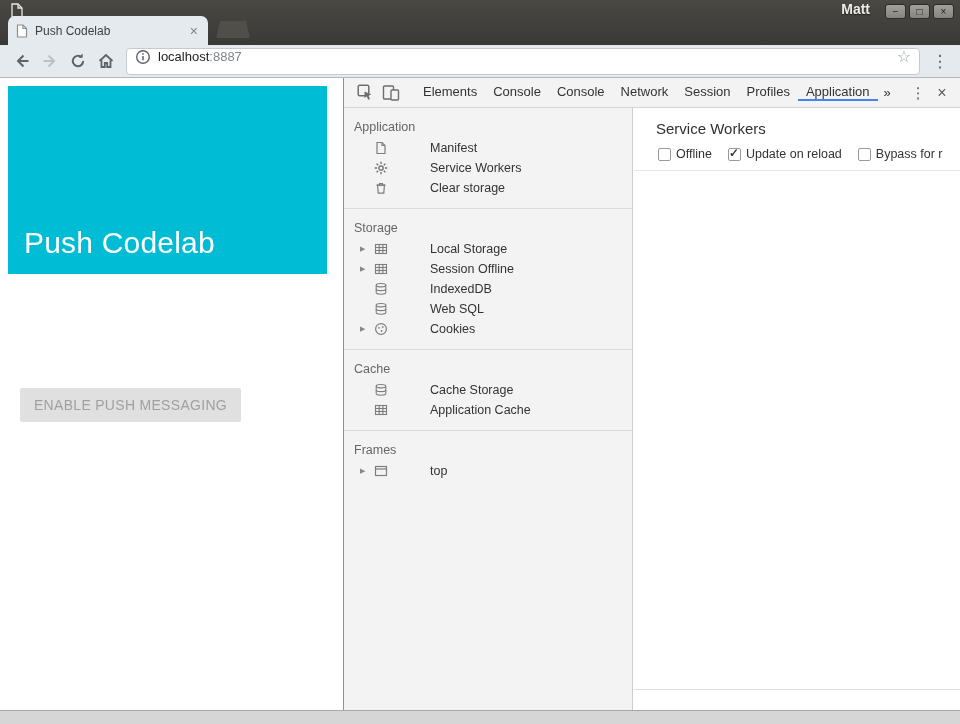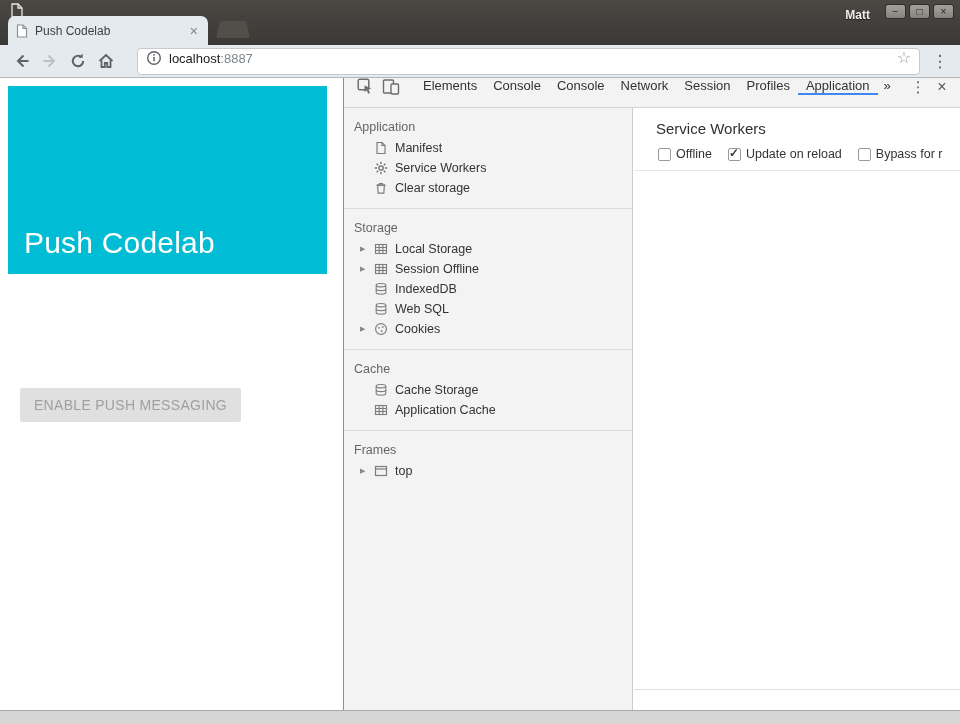--- a/index.html
+++ b/index.html
@@ -4,21 +4,21 @@
 <style>
   * { margin:0; padding:0; box-sizing:border-box; }
   html,body { width:960px; height:724px; overflow:hidden; background:#fff;
               font-family:"Liberation Sans", sans-serif; }
   .window { position:absolute; inset:0; width:960px; height:724px; }
 
   
   .titlebar { position:absolute; left:0; top:0; width:960px; height:45px;
               background:linear-gradient(#4a4843,#3a3936); }
   .win-icon { position:absolute; left:10px; top:3px; }
-  .user-label { position:absolute; top:8px; right:90px; color:#efedea; font-size:12px;
+  .user-label { position:absolute; top:1px; right:90px; color:#efedea; font-size:14px;
                 font-weight:bold; text-shadow:0 1px 1px rgba(0,0,0,.6); }
   .win-controls { position:absolute; top:4px; right:6px; display:flex; gap:3px; }
   .win-btn { width:21px; height:15px; background:linear-gradient(#a3a19b,#86847e);
              border:1px solid #2e2d29; border-radius:3px; color:#22211e; font-size:10px;
              display:flex; align-items:center; justify-content:center; line-height:1; }
   .tab { position:absolute; left:8px; top:16px; width:200px; height:29px;
          background:#e5eaee; border-radius:7px 7px 0 0; display:flex; align-items:center;
          padding:0 8px; }
   .tab-title { flex:1; font-size:12px; color:#3a3f44; margin-left:7px; white-space:nowrap;
                overflow:hidden; }
@@ -26,21 +26,21 @@
   .newtab { position:absolute; left:216px; top:21px; width:34px; height:17px;
             background:#504f4a; clip-path:polygon(12% 0, 88% 0, 100% 100%, 0 100%);
             border-radius:2px; }
 
   
   .navbar { position:absolute; left:0; top:45px; width:960px; height:33px;
             background:#e5eaee; border-bottom:1px solid #b3b7ba; display:flex;
             align-items:center; padding:0 8px; }
   .nav-btn { width:28px; height:26px; display:flex; align-items:center; justify-content:center; }
   .omnibox { flex:1; height:27px; background:#fff; border:1px solid #c6cacd; border-radius:4px;
-             margin:0 8px 0 17px; display:flex; align-items:flex-end; padding:8px 8px; }
+             margin:0 8px 0 6px; display:flex; align-items:flex-start; padding:0 8px; }
   .url-text { font-size:13px; margin-left:7px; white-space:nowrap; }
   .url-host { color:#202124; }
   .url-port { color:#80868b; }
   .omni-spacer { flex:1; }
   .star { color:#9aa0a6; font-size:16px; line-height:1; }
   .kebab { width:24px; text-align:center; color:#5f6368; font-size:17px; line-height:1; }
 
   
   .content { position:absolute; left:0; top:78px; width:960px; height:632px; background:#fff; }
 
@@ -53,21 +53,21 @@
   .intro { position:absolute; left:20px; top:217px; width:303px; font-size:14.5px;
            line-height:24px; color:#1d1d1d; }
   .enable-btn { position:absolute; left:20px; top:310px; width:221px; height:34px;
                 background:#e0e0e0; border:none; border-radius:2px; color:#a0a0a0;
                 font-size:14px; letter-spacing:.3px; font-family:"Liberation Sans",sans-serif; }
 
   
   .devtools { position:absolute; left:343px; top:0; width:617px; height:632px;
               border-left:1px solid #8f8f8f; background:#fff; }
   .dt-toolbar { position:absolute; left:0; top:0; width:100%; height:30px; background:#f3f3f3;
-                border-bottom:1px solid #d5d5d5; display:flex; align-items:flex-start;
+                border-bottom:1px solid #d5d5d5; display:flex; align-items:center;
                 padding-left:8px; }
   .tool-btn { width:26px; display:flex; align-items:center; justify-content:center; }
   .dt-sep { width:1px; background:#ccc; margin:6px 5px; }
   .dt-tab { padding:0 8px; font-size:13px; color:#333; display:flex; align-items:center;
             border-bottom:2px solid transparent; white-space:nowrap; }
   .dt-tab.active { border-bottom-color:#4285f4; }
   .dt-chevron { padding:0 6px; font-size:13px; color:#333; display:flex; align-items:center; }
   .dt-spacer { flex:1; }
   .dt-iconbtn { width:24px; display:flex; align-items:center; justify-content:center;
                 color:#5a5a5a; font-size:15px; }
@@ -77,21 +77,21 @@
                 background:#f3f3f3; border-right:1px solid #cdcdcd; overflow:hidden; }
   .section { padding:8px 0 10px; border-bottom:1px solid #dcdcdc; }
   .section.last { border-bottom:none; }
   .section-title { height:22px; line-height:22px; padding-left:10px; font-size:12.5px;
                    color:#666; }
   .item { display:flex; align-items:center; height:20px; padding-left:16px; font-size:12.5px;
           color:#333; }
   .tri { width:13px; font-size:7px; color:#888; flex:0 0 13px; }
   .ico { width:16px; height:16px; margin-right:6px; display:flex; align-items:center;
          justify-content:center; flex:0 0 16px; }
-  .lbl { white-space:nowrap; }
+  .lbl { white-space:nowrap;margin-left:35px; }
 
   .dt-main { position:absolute; left:290px; top:30px; width:327px; height:602px;
              background:#fff; overflow:hidden; }
   .panel-title { padding:12px 0 0 22px; font-size:15px; color:#303030; }
   .cb-row { display:flex; align-items:flex-end; padding:10px 0 9px 24px; font-size:12.5px;
             color:#333; border-bottom:1px solid #e6e6e6; white-space:nowrap; overflow:hidden; }
   .cb-group { display:flex; align-items:center; margin-right:16px; }
   .cb { width:13px; height:13px; border:1px solid #9a9a9a; border-radius:2px; background:#fff;
         margin-right:5px; position:relative; flex:0 0 13px; }
   .cb span { display:none; position:absolute; top:-3px; left:0; font-size:12px; font-weight:bold;

